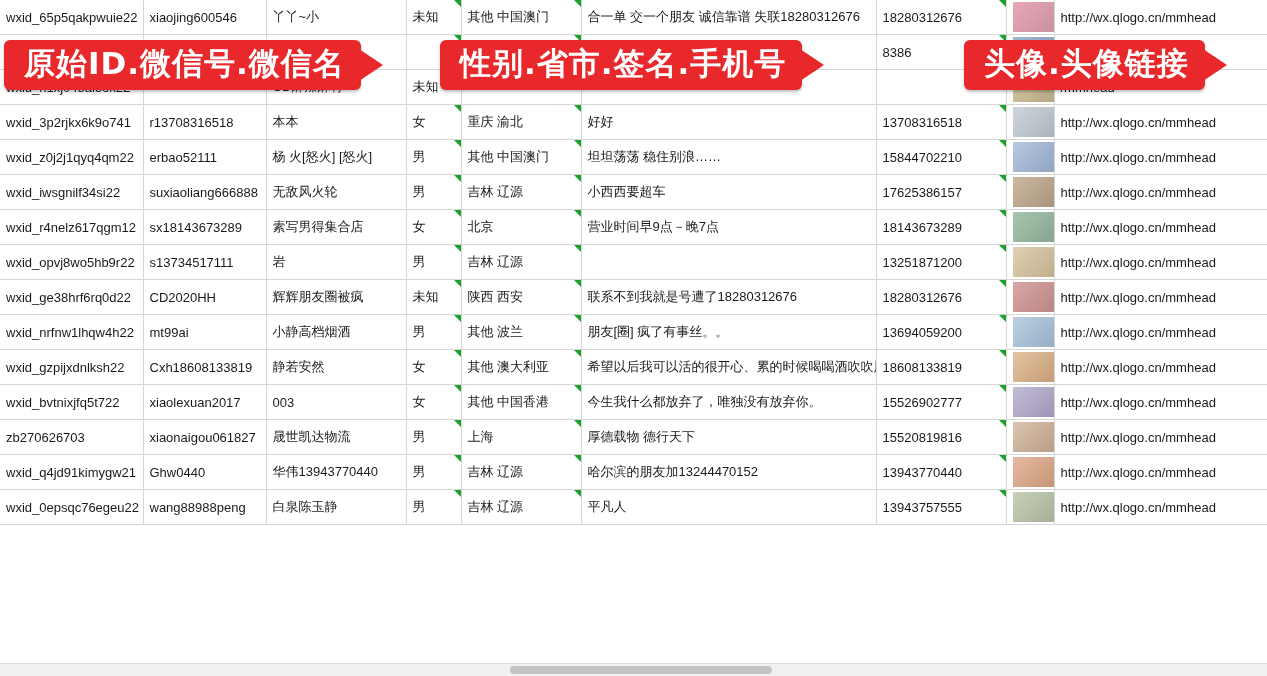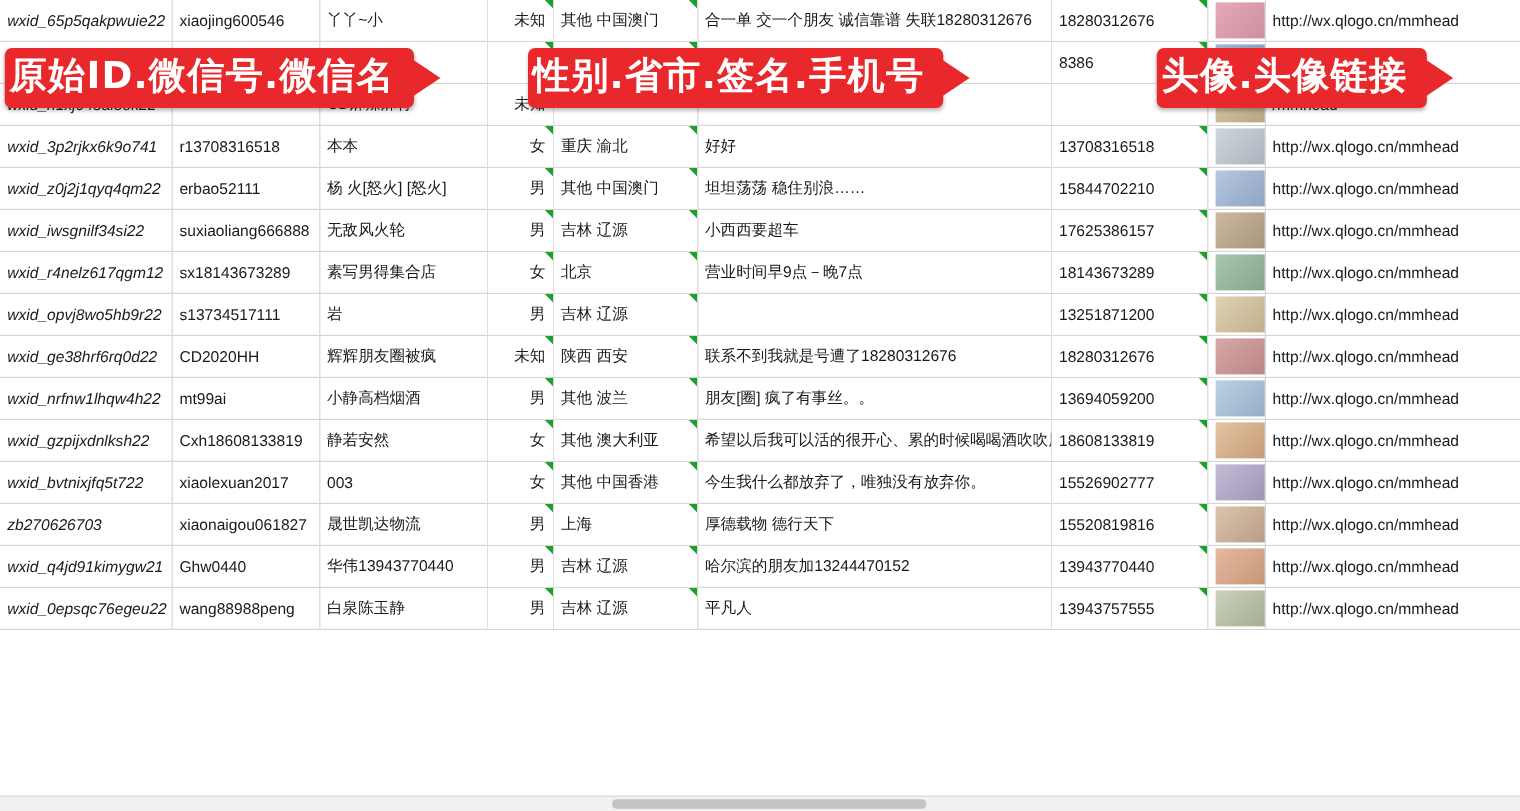--- a/index.html
+++ b/index.html
@@ -41,22 +41,22 @@
   col.c0 { width: 143px; }
   col.c1 { width: 123px; }
   col.c2 { width: 140px; }
   col.c3 { width: 55px; }
   col.c4 { width: 120px; }
   col.c5 { width: 295px; }
   col.c6 { width: 130px; }
   col.c7 { width: 48px; }
   col.c8 { width: 213px; }
 
-  td.wxid { font-size: 12.5px; font-style: italic; }
-  td.sex { text-align: right; }
+  td.wxid { font-size: 12.5px; }
+  td.sex { text-align: left; }
   td.phone { text-align: left; font-size: 12.5px; }
   td.url {
     color: #1a1a1a;
     font-size: 12.5px;
     border-right: none;
   }
   td.avatar {
     padding: 0;
     text-align: center;
     background: #ffffff;
@@ -85,21 +85,21 @@
   }
 
   
   .banner {
     position: absolute;
     background: #e8282a;
     color: #ffffff;
     font-weight: bold;
     font-size: 31px;
     letter-spacing: 1px;
-    padding: 6px 16px 8px 4px;
+    padding: 6px 16px 8px 20px;
     border-radius: 6px;
     white-space: nowrap;
     box-shadow: 0 2px 3px rgba(0,0,0,0.25);
     font-family: "DejaVu Sans", sans-serif;
     line-height: 1.15;
   }
   .banner .tail {
     position: absolute;
     right: -22px;
     top: 50%;

